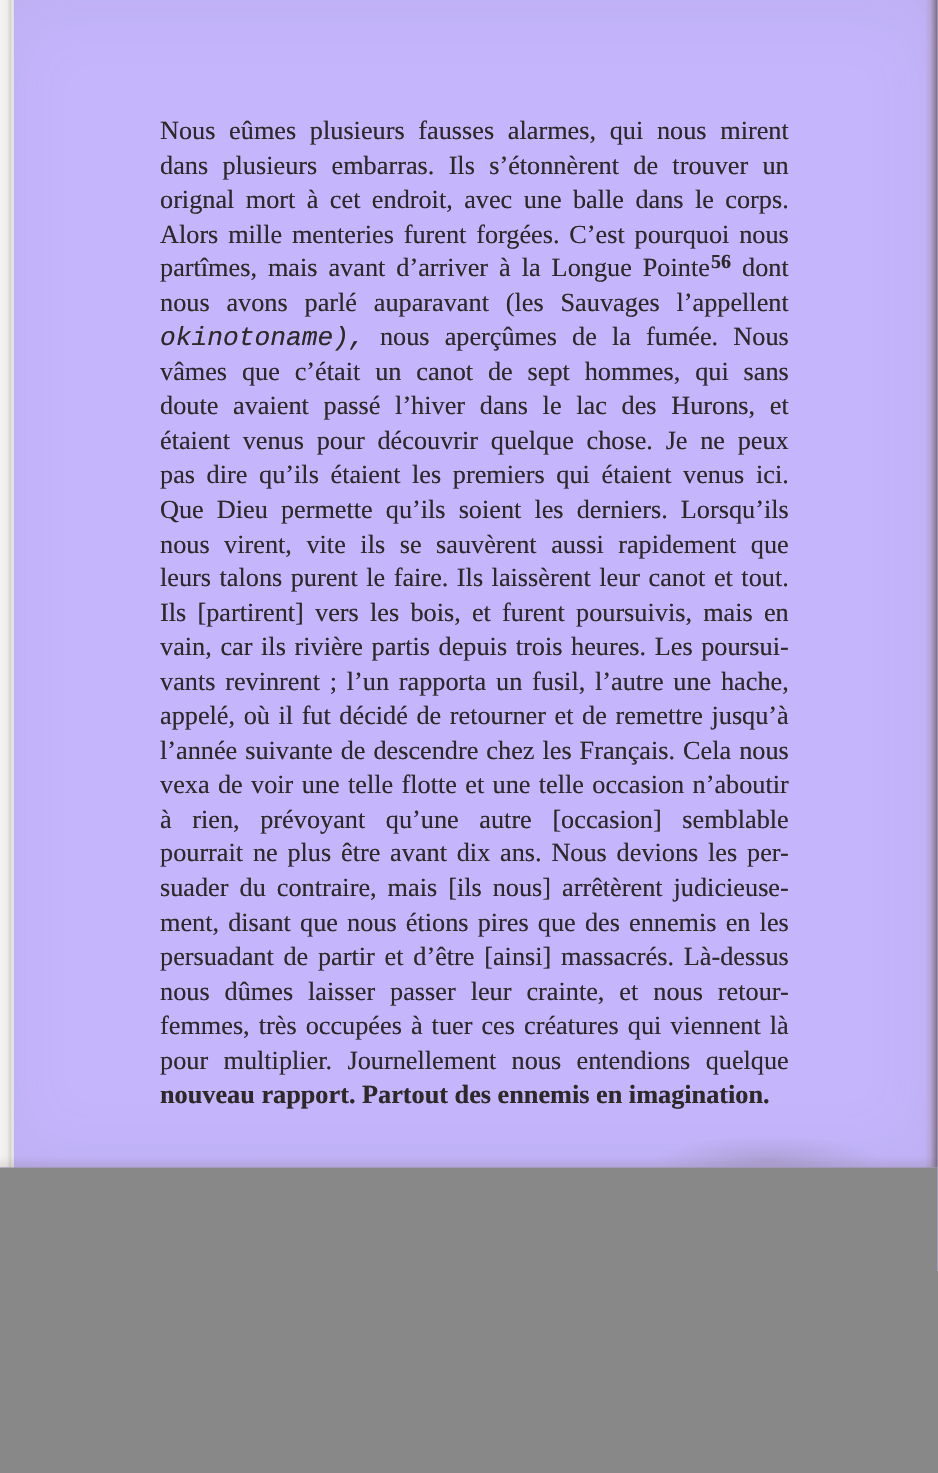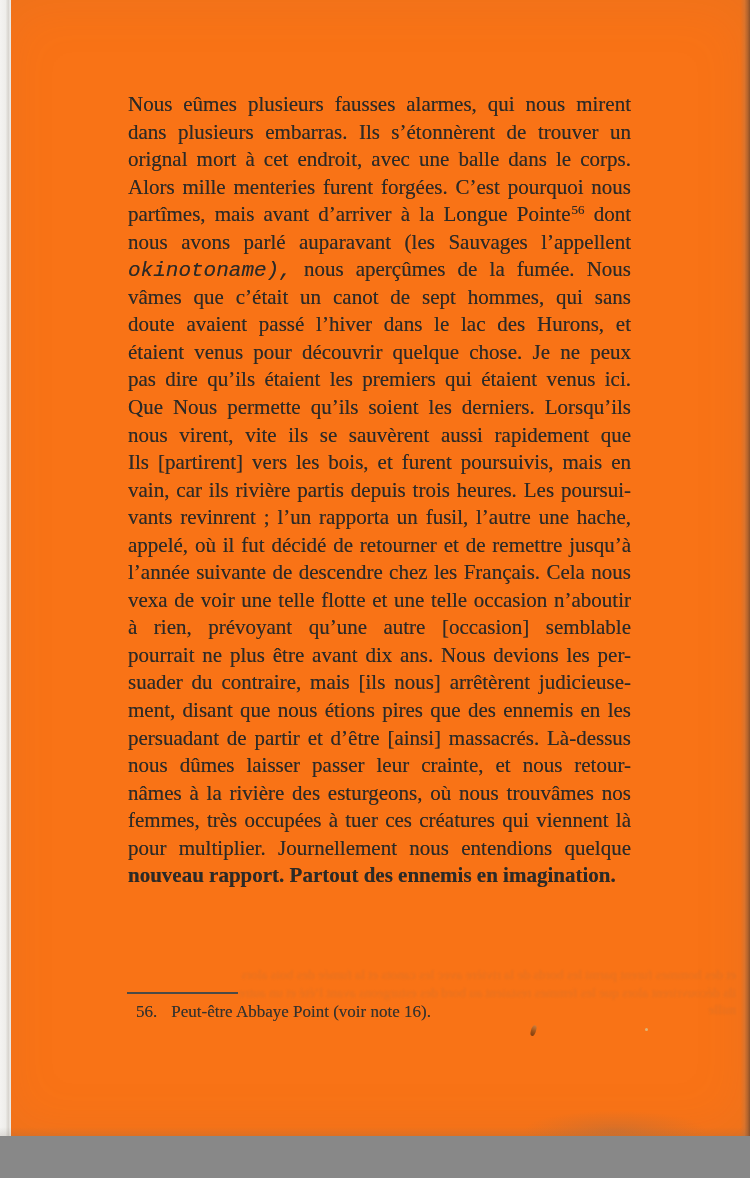--- a/index.html
+++ b/index.html
@@ -1,22 +1,22 @@
 <!DOCTYPE html>
 <html><head>
 <meta charset="utf-8">
 <style>
   html, body { margin: 0; padding: 0; }
   body { background: #888; }
 
   .page {
     position: relative;
     width: 750px;
-    height: 1136px;
-    background: #f97316;
+    height: 934px;
+    background: #c4b5fd;
     overflow: hidden;
     font-family: "Liberation Serif", "DejaVu Serif", serif;
     box-shadow: inset 0 0 60px rgba(120,110,95,0.10);
   }
 
   
   .edge-left {
     position: absolute; left: 0; top: 0; width: 11px; height: 100%;
     background: linear-gradient(90deg, #f4f3f1 0%, #efeeeb 50%, #d7d4ce 76%, #e7e5e1 88%, #edebe7 100%);
   }
@@ -40,21 +40,21 @@
     color: #2c2a27; font-size: 21px;
     text-shadow: 0 0 0.4px rgba(44,42,39,0.55);
   }
   .body-line {
     height: 27.55px; line-height: 27.55px;
     text-align: justify; text-align-last: justify;
     overflow: hidden;
   }
   .body-line.last { text-align-last: left; font-weight: bold; }
   .seg-italic { font-style: italic; font-family: Liberation Mono, monospace; }
-  .seg-sup { font-size: 13px; position: relative; top: -7px; margin-left: 1px; }
+  .seg-sup { font-size: 16px; position: relative; top: -7px; margin-left: 1px; font-weight: bold; }
 
   
   .footnote-rule {
     position: absolute; left: 127px; top: 992px; width: 111px; height: 2px;
     background: #4c4a46;
   }
   .footnote {
     position: absolute; left: 136px; top: 1002px; width: 460px;
     font-size: 17px; color: #34322e; line-height: 20px;
     text-shadow: 0 0 0.3px rgba(52,50,46,0.5);
@@ -106,35 +106,35 @@
       <div class="body-line"><span>dans plusieurs embarras. Ils s’étonnèrent de trouver un</span></div>
       <div class="body-line"><span>orignal mort à cet endroit, avec une balle dans le corps.</span></div>
       <div class="body-line"><span>Alors mille menteries furent forgées. C’est pourquoi nous</span></div>
       <div class="body-line"><span>partîmes, mais avant d’arriver à la Longue Pointe</span><span class="seg-sup">56</span><span> dont</span></div>
       <div class="body-line"><span>nous avons parlé auparavant (les Sauvages l’appellent</span></div>
       <div class="body-line"><span class="seg-italic">okinotoname),</span><span> nous aperçûmes de la fumée. Nous allons à</span></div>
       <div class="body-line"><span>vâmes que c’était un canot de sept hommes, qui sans</span></div>
       <div class="body-line"><span>doute avaient passé l’hiver dans le lac des Hurons, et</span></div>
       <div class="body-line"><span>étaient venus pour découvrir quelque chose. Je ne peux</span></div>
       <div class="body-line"><span>pas dire qu’ils étaient les premiers qui étaient venus ici.</span></div>
-      <div class="body-line"><span>Que Nous permette qu’ils soient les derniers. Lorsqu’ils</span></div>
+      <div class="body-line"><span>Que Dieu permette qu’ils soient les derniers. Lorsqu’ils</span></div>
       <div class="body-line"><span>nous virent, vite ils se sauvèrent aussi rapidement que</span></div>
+      <div class="body-line"><span>leurs talons purent le faire. Ils laissèrent leur canot et tout.</span></div>
       <div class="body-line"><span>Ils [partirent] vers les bois, et furent poursuivis, mais en</span></div>
       <div class="body-line"><span>vain, car ils rivière partis depuis trois heures. Les poursui-</span></div>
       <div class="body-line"><span>vants revinrent ; l’un rapporta un fusil, l’autre une hache,</span></div>
       <div class="body-line"><span>appelé, où il fut décidé de retourner et de remettre jusqu’à</span></div>
       <div class="body-line"><span>l’année suivante de descendre chez les Français. Cela nous</span></div>
       <div class="body-line"><span>vexa de voir une telle flotte et une telle occasion n’aboutir</span></div>
       <div class="body-line"><span>à rien, prévoyant qu’une autre [occasion] semblable</span></div>
       <div class="body-line"><span>pourrait ne plus être avant dix ans. Nous devions les per-</span></div>
       <div class="body-line"><span>suader du contraire, mais [ils nous] arrêtèrent judicieuse-</span></div>
       <div class="body-line"><span>ment, disant que nous étions pires que des ennemis en les</span></div>
       <div class="body-line"><span>persuadant de partir et d’être [ainsi] massacrés. Là-dessus</span></div>
       <div class="body-line"><span>nous dûmes laisser passer leur crainte, et nous retour-</span></div>
-      <div class="body-line"><span>nâmes à la rivière des esturgeons, où nous trouvâmes nos</span></div>
       <div class="body-line"><span>femmes, très occupées à tuer ces créatures qui viennent là</span></div>
       <div class="body-line"><span>pour multiplier. Journellement nous entendions quelque</span></div>
       <div class="body-line last"><span>nouveau rapport. Partout des ennemis en imagination.</span></div>
     </main>
 
   <div class="footnote-rule"></div>
 
   <div class="footnote">
     <span class="fn-marker">56.</span><span class="fn-text">Peut-être Abbaye Point (voir note 16).</span>
   </div>

